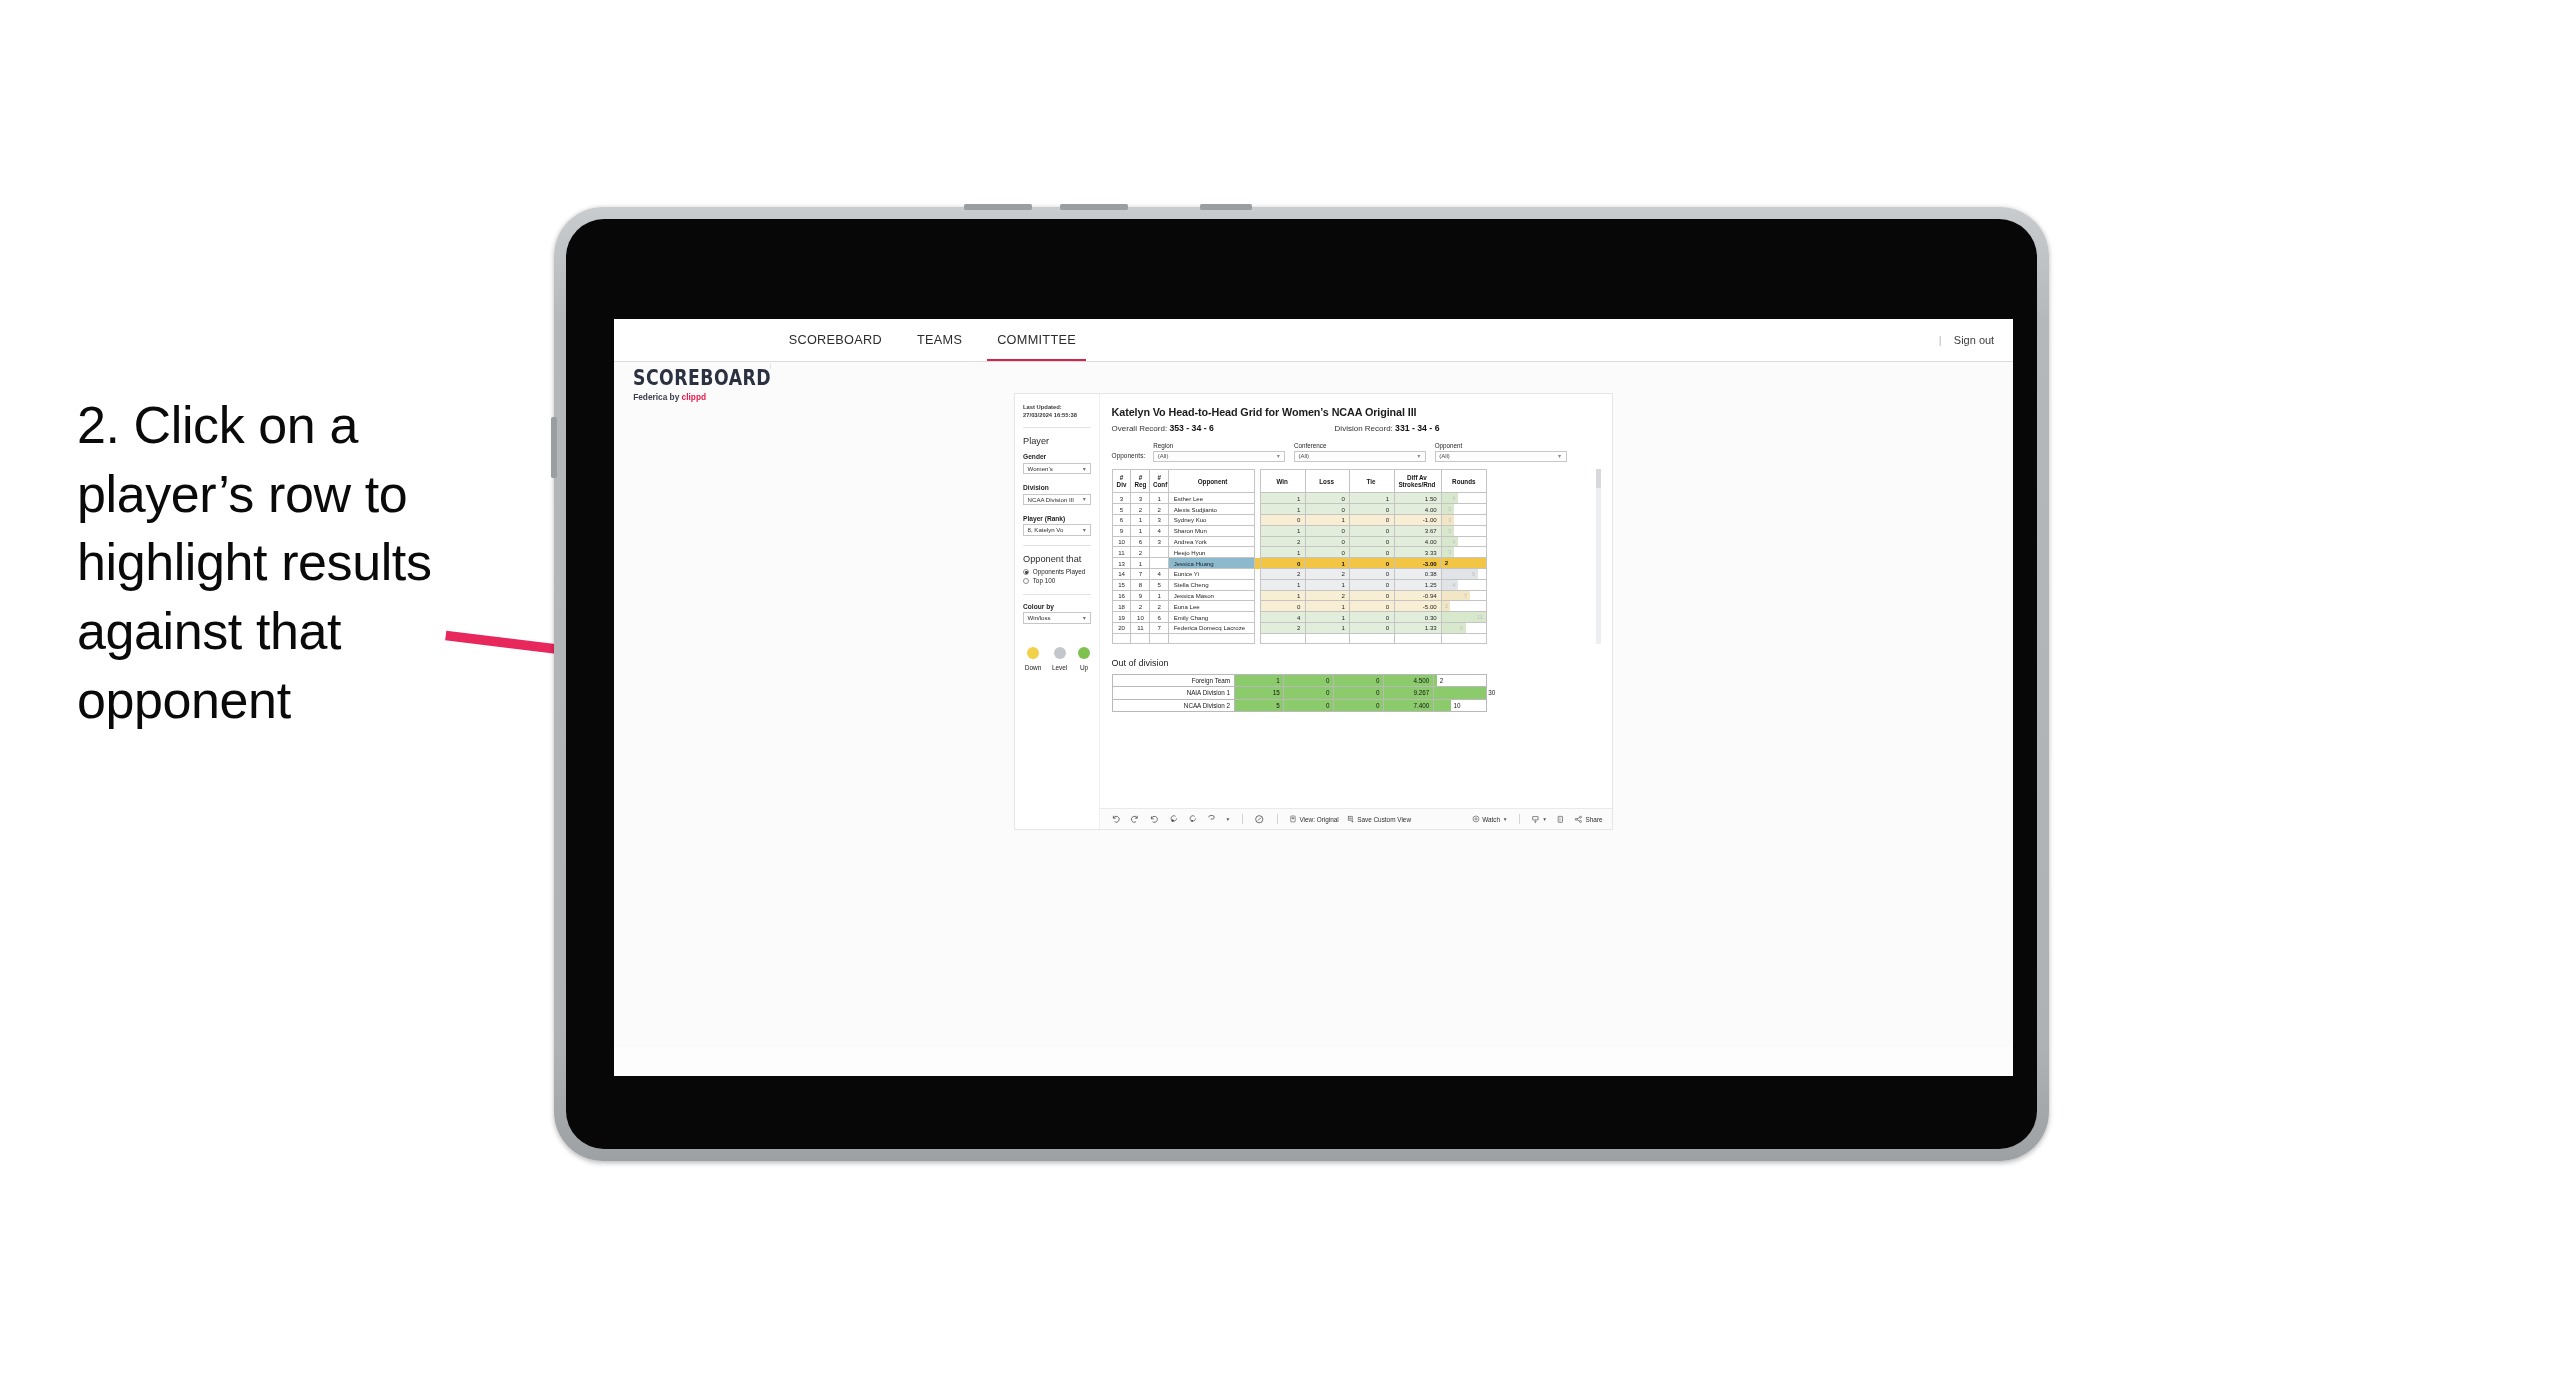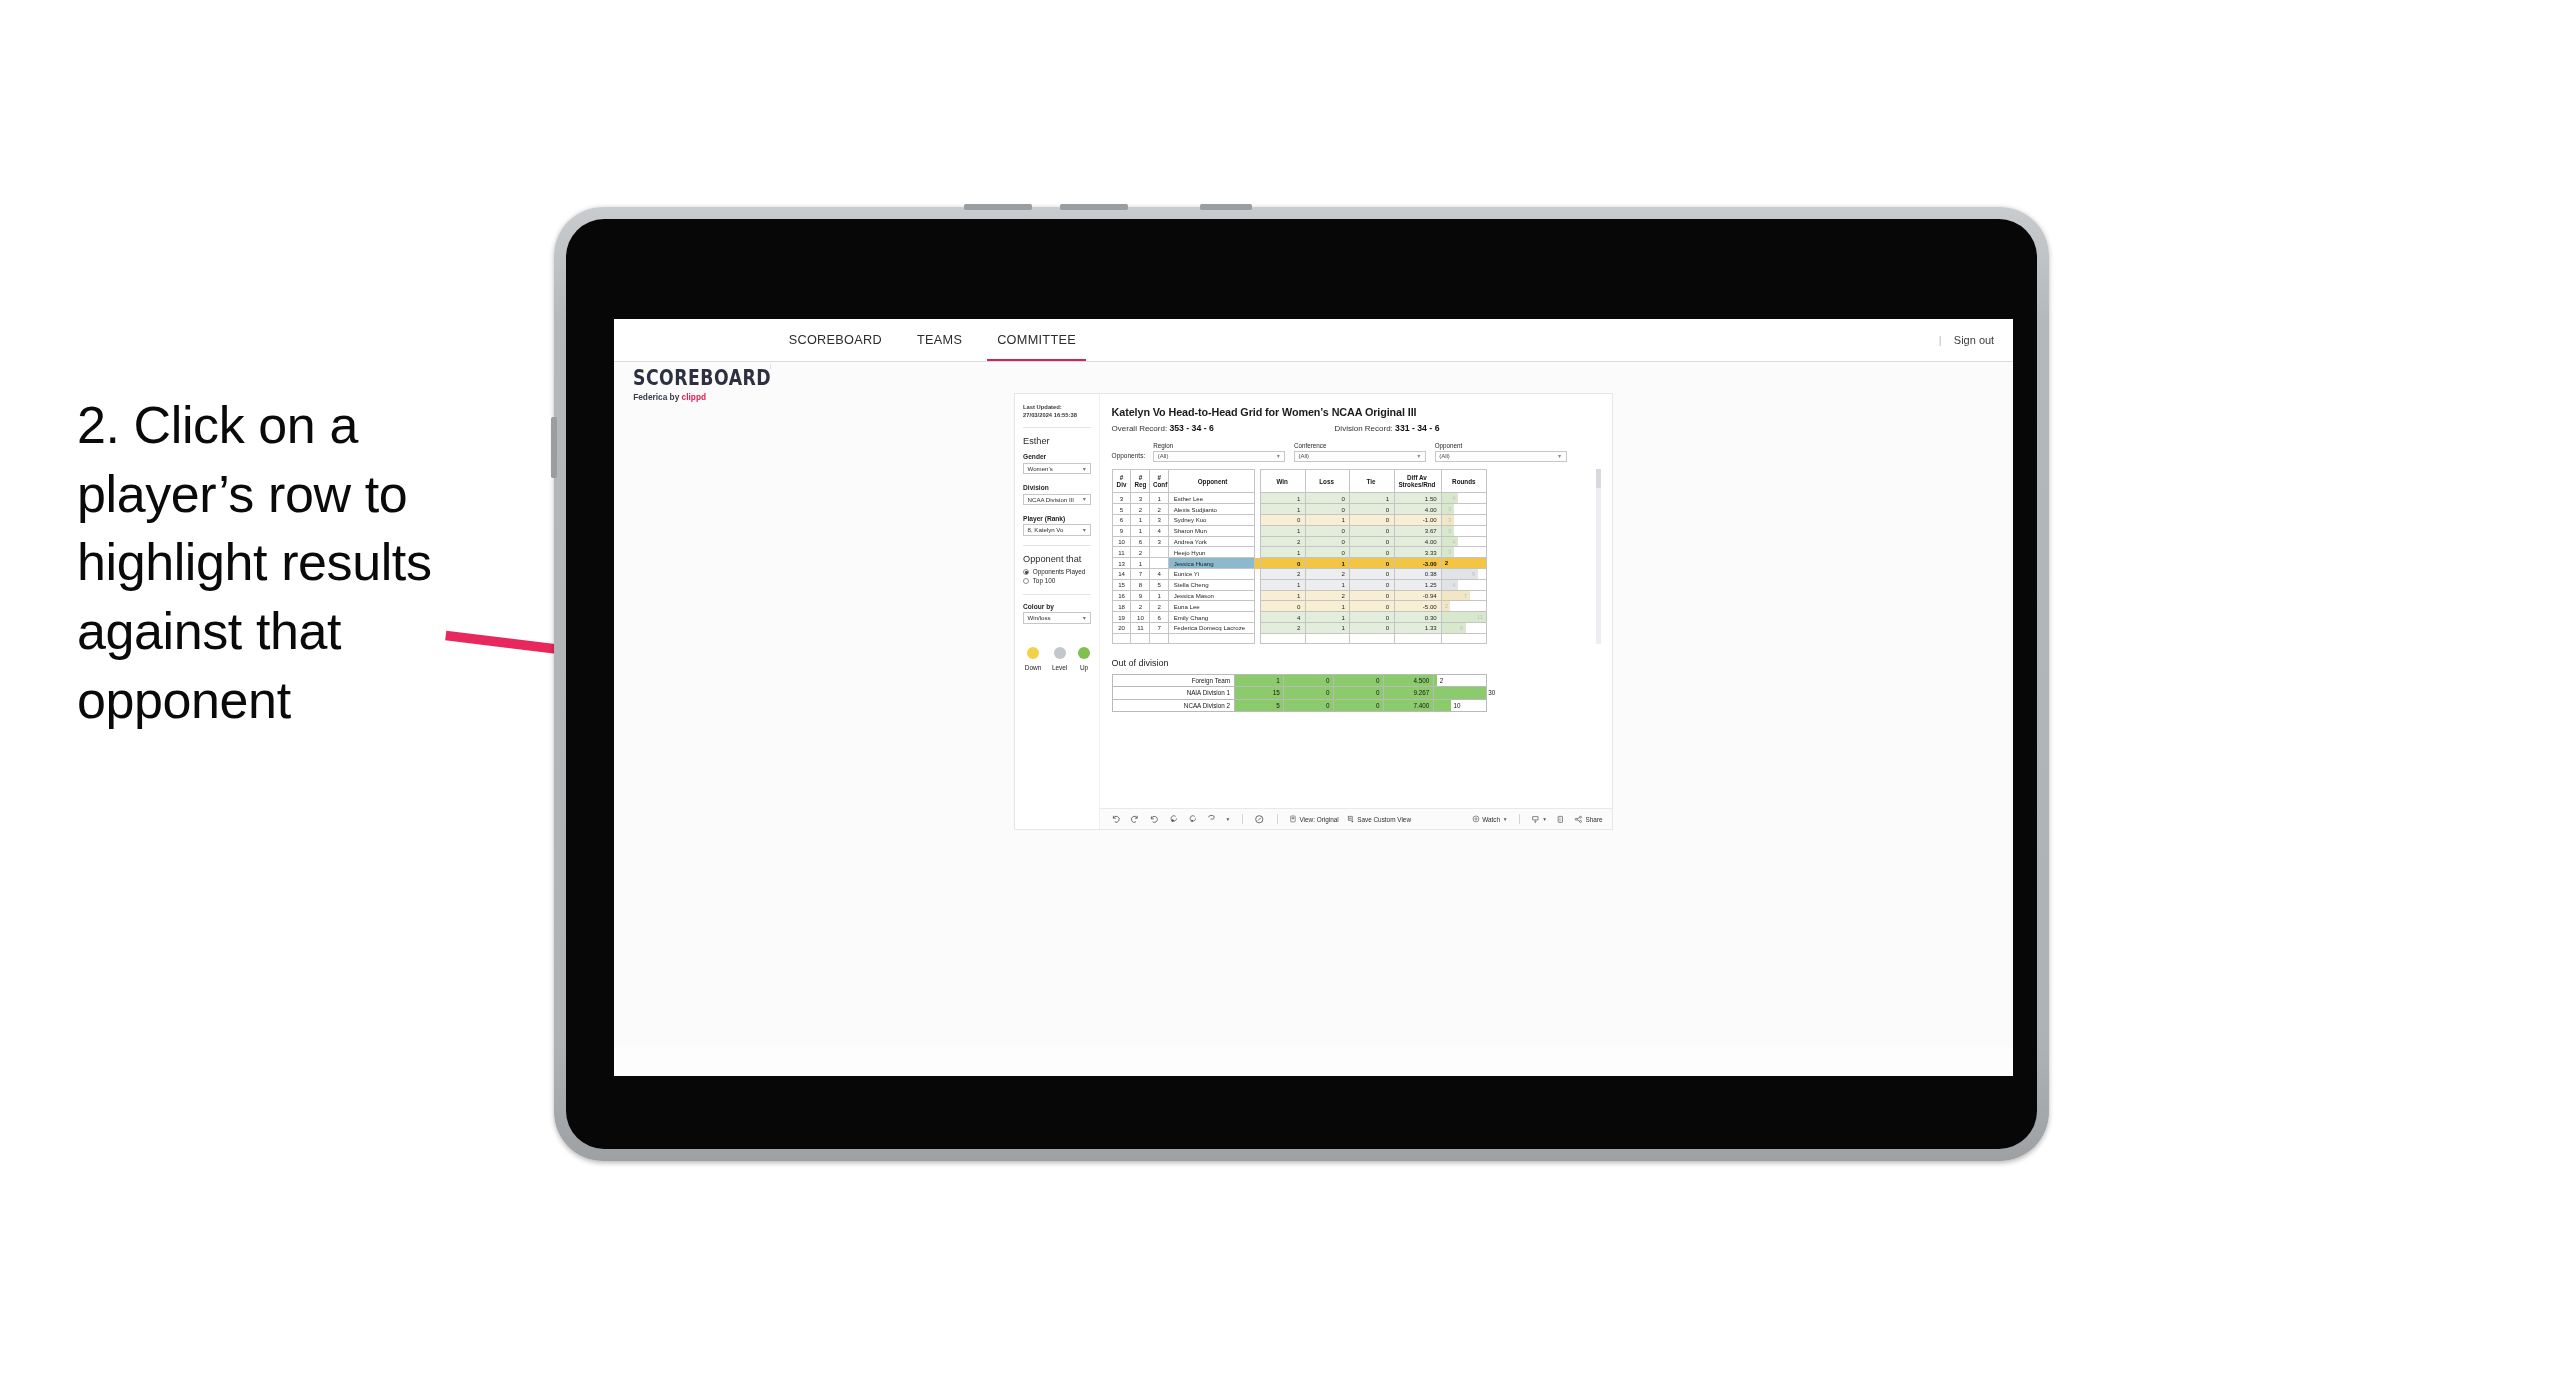--- a/index.html
+++ b/index.html
@@ -264,21 +264,21 @@
         </div>
       </div>
 
 
       <div id="page-body">
         <div id="dash">
 
           <div id="filters">
             <div class="last-updated">Last Updated: 27/03/2024 16:55:38</div>
             <div class="panel-rule"></div>
-            <div class="panel-title">Esther</div>
+            <div class="panel-title">Player</div>
 
             <div class="field-label">Gender</div>
             <div class="select-box">
               <span>Women’s</span>
               <span class="caret">▼</span>
             </div>
 
             <div class="field-label">Division</div>
             <div class="select-box">
               <span>NCAA Division III</span>

